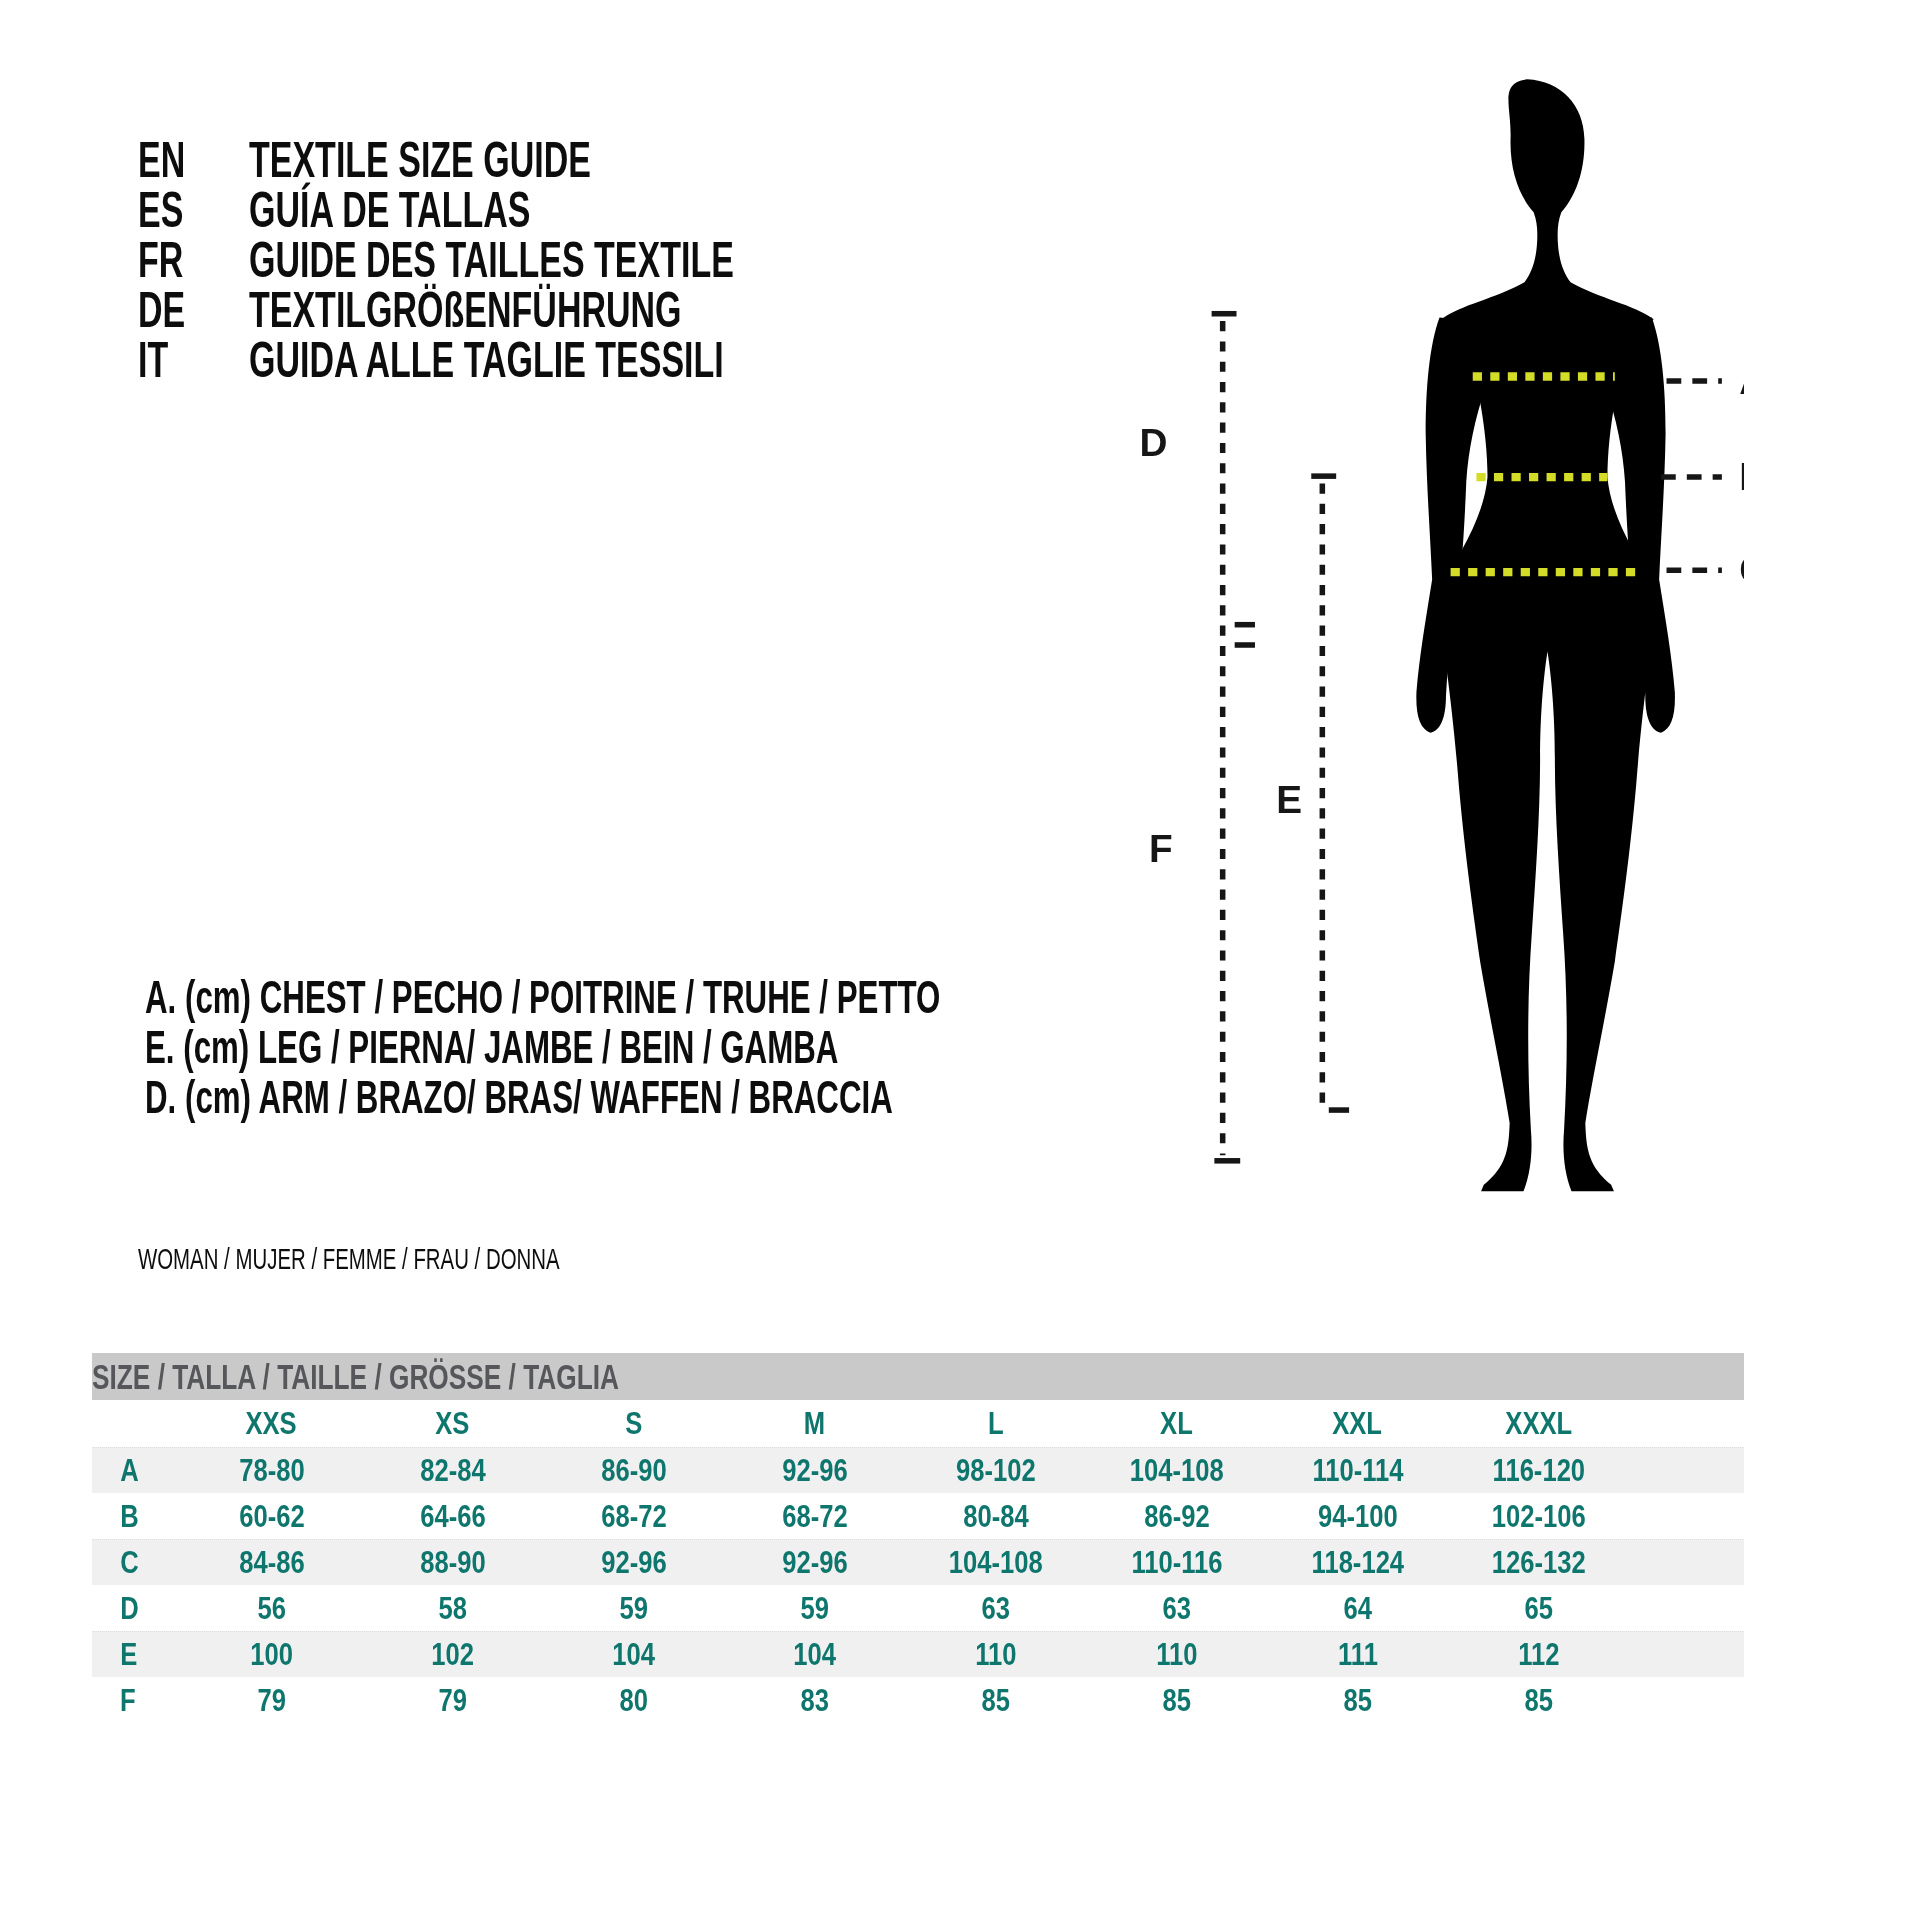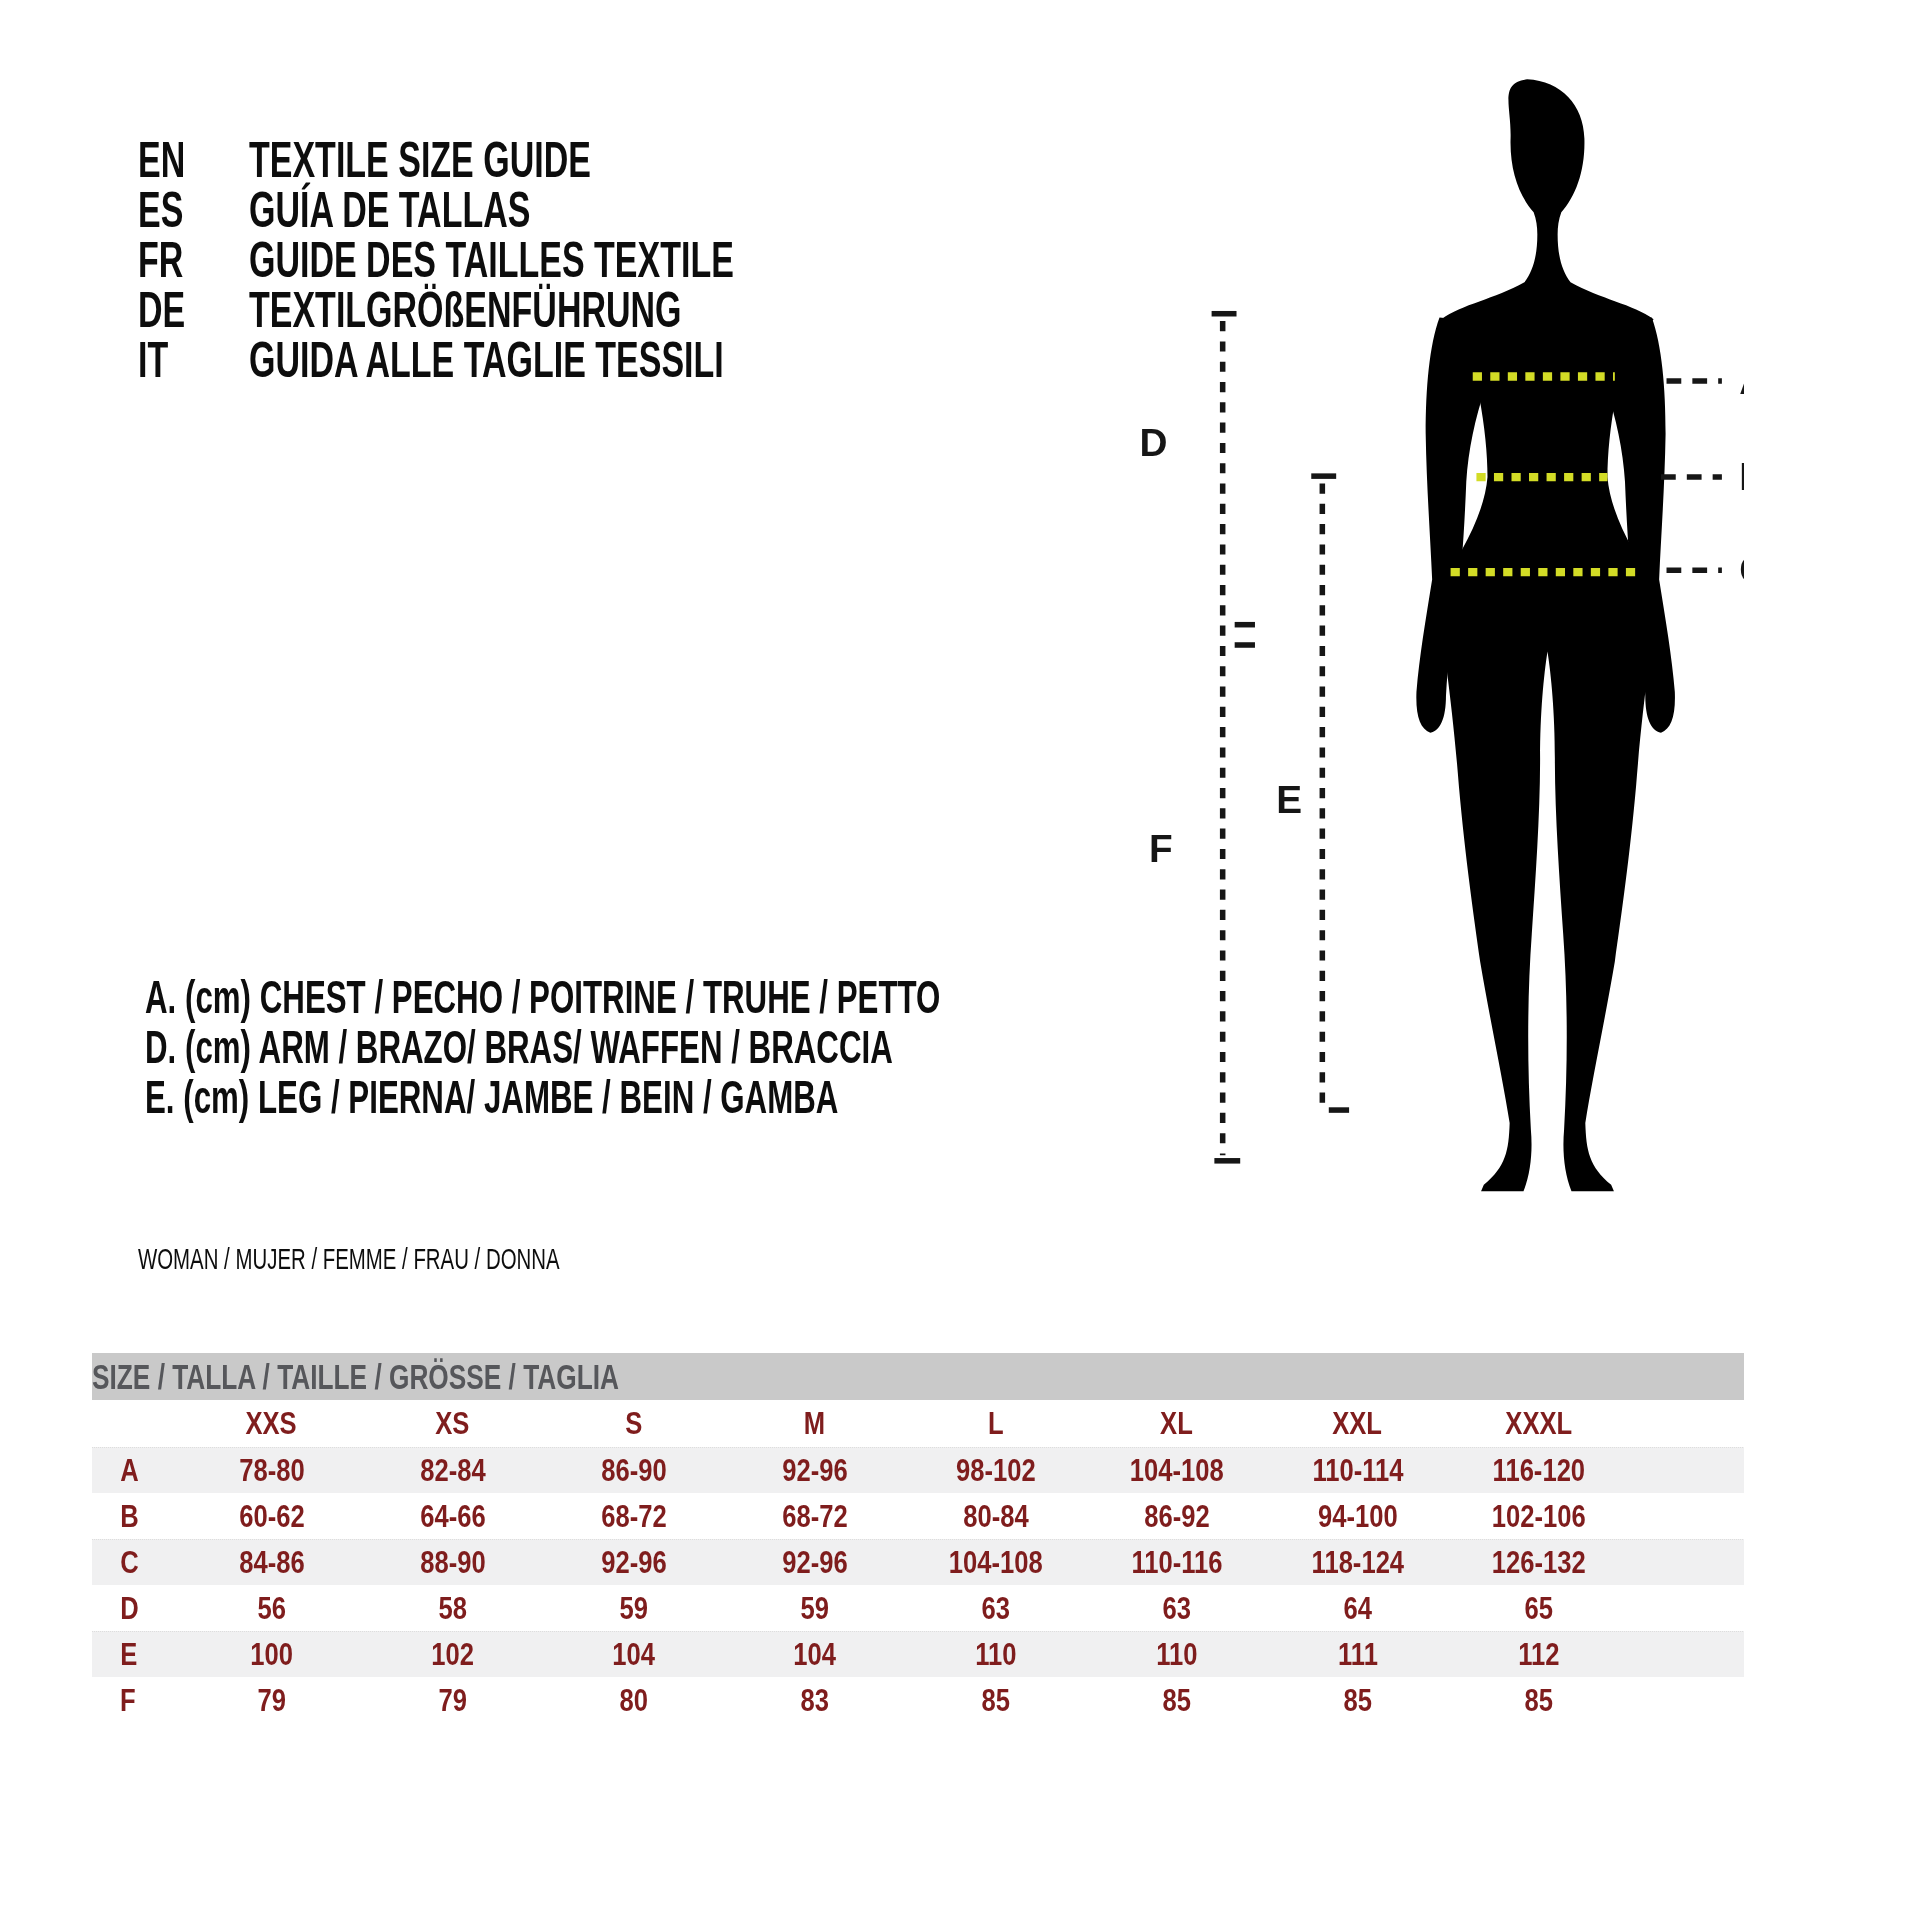--- a/index.html
+++ b/index.html
@@ -23,21 +23,21 @@
 
   
   .audience{position:absolute;left:138px;top:1234px;height:50px;line-height:50px;
             font-size:30px;font-weight:400;}
 
   
   .size-table{position:absolute;left:92px;top:1353px;width:1701px;}
   .thead{height:47px;line-height:47px;background:#c9c9c9;color:#56575b;
          font-size:35px;font-weight:700;box-sizing:border-box;}
   .trow{display:grid;grid-template-columns:89px repeat(8,181px) 1fr;height:46px;
-        align-items:center;color:#7f1d1d;font-size:32px;font-weight:600;}
+        align-items:center;color:#0f766e;font-size:32px;font-weight:600;}
   .trow.sizes{height:47px;}
   .cell{text-align:center;}
   .cell.label{text-align:left;padding-left:26px;box-sizing:border-box;}
   #table-rows .trow:nth-child(odd){background:#f0f0f1;border-top:1.8px dotted #dddddd;
         box-sizing:border-box;}
 
   
   .fig{position:absolute;left:0;top:0;}
   .fig text{font-family:"Liberation Sans",sans-serif;font-size:42px;font-weight:600;fill:#161616;}
 </style>
@@ -155,22 +155,22 @@
     <text x="1900" y="427" text-anchor="middle">A</text>
     <text x="1900" y="531" text-anchor="middle">B</text>
     <text x="1900" y="632" text-anchor="middle">C</text>
     <text x="1250" y="494" text-anchor="middle">D</text>
     <text x="1397" y="881" text-anchor="middle">E</text>
     <text x="1258" y="934" text-anchor="middle">F</text>
   </svg>
 
   <section class="measure-block" id="measure-block">
       <div class="mrow"><span class="cnd">A. (cm) CHEST / PECHO / POITRINE / TRUHE / PETTO</span></div>
+      <div class="mrow"><span class="cnd">E. (cm) LEG / PIERNA/ JAMBE / BEIN / GAMBA</span></div>
       <div class="mrow"><span class="cnd">D. (cm) ARM / BRAZO/ BRAS/ WAFFEN / BRACCIA</span></div>
-      <div class="mrow"><span class="cnd">E. (cm) LEG / PIERNA/ JAMBE / BEIN / GAMBA</span></div>
     </section>
 
   <div class="audience">
     <span class="cnd">WOMAN / MUJER / FEMME / FRAU / DONNA</span>
   </div>
 
   <section class="size-table">
     <div class="thead">
       <span class="cndl">SIZE / TALLA / TAILLE / GRÖSSE / TAGLIA</span>
     </div>

